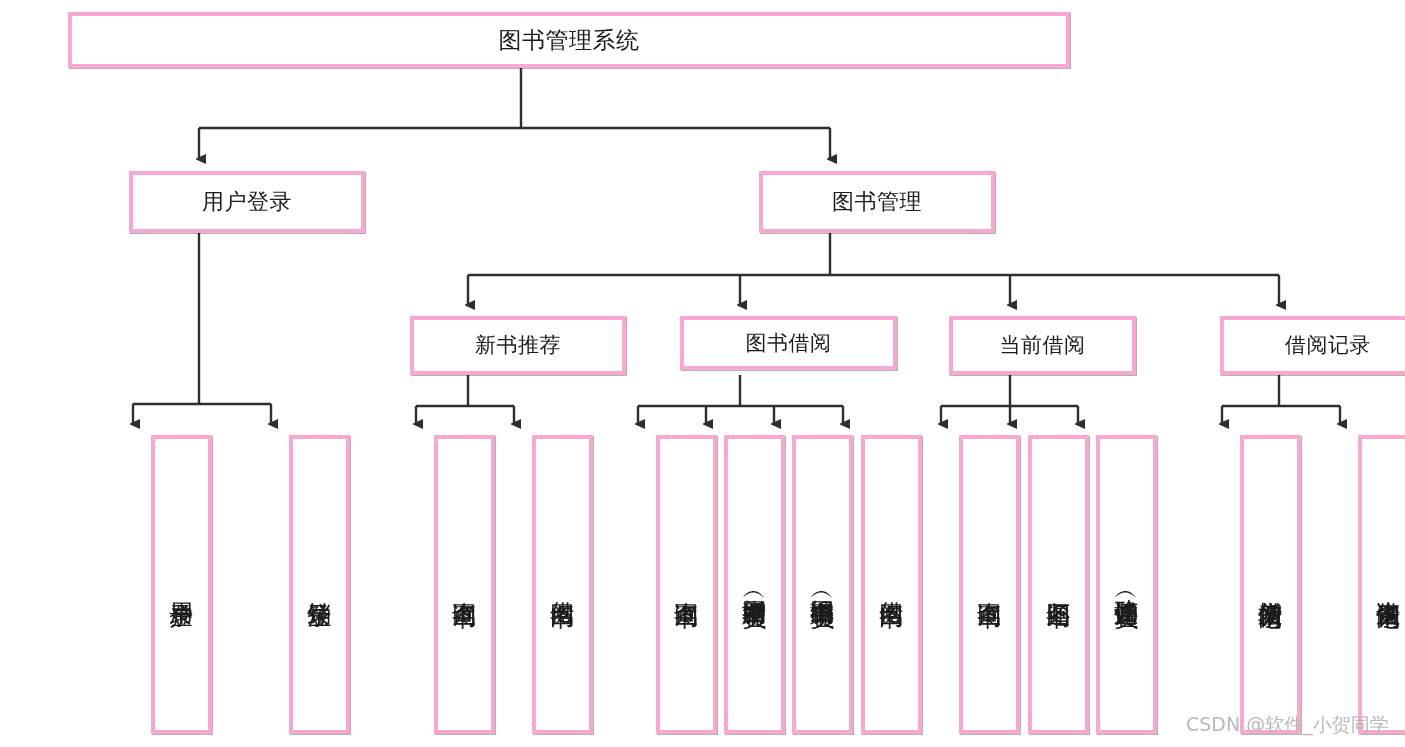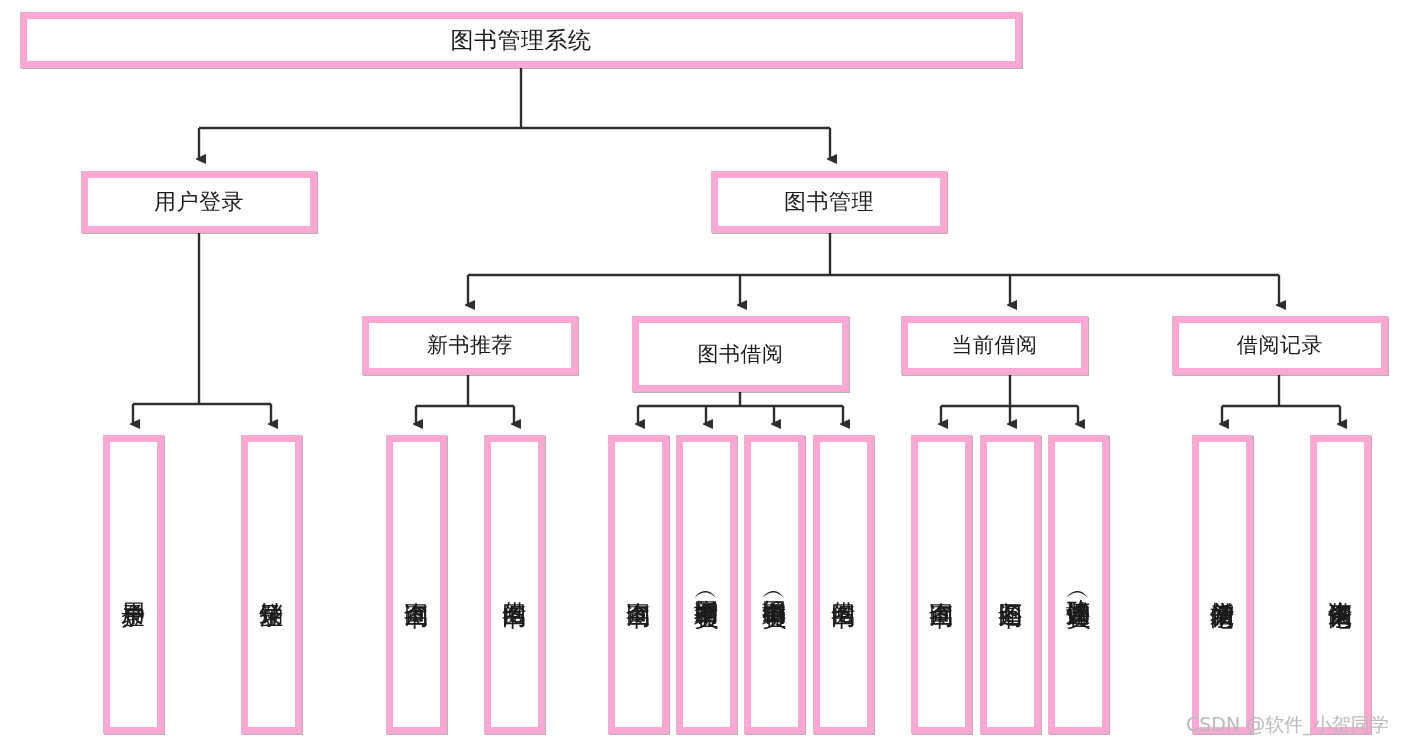--- a/index.html
+++ b/index.html
@@ -17,26 +17,27 @@
   #wires{
     position:absolute;
     left:0;top:0;
     width:1405px;height:747px;
     pointer-events:none;
   }
   .node{
     position:absolute;
     box-sizing:border-box;
     background:#ffffff;
-    border:7px solid #f9a8d4;
+    border:4px solid #f9a8d4;
     display:flex;
     align-items:center;
     justify-content:center;
     box-shadow:1px 1px 0 rgba(0,0,0,0.30);
     z-index:2;
+    margin-left:48px;
   }
   .node-label{
     color:#1b1b1b;
     line-height:1.15;
     white-space:nowrap;
     letter-spacing:0.5px;
   }
   .root .node-label{font-size:23px;}
   .lvl2 .node-label{font-size:22px;}
   .lvl3 .node-label{font-size:21px;}
@@ -127,21 +128,21 @@
   <div class="node lvl2" style="left:81px;top:171px;width:236px;height:62px;">
     <span class="node-label">用户登录</span>
   </div>
   <div class="node lvl3" style="left:362px;top:316px;width:216px;height:59px;">
     <span class="node-label">新书推荐</span>
   </div>
 
   <div class="node lvl2" style="left:711px;top:171px;width:236px;height:62px;">
     <span class="node-label">图书管理</span>
   </div>
-  <div class="node lvl3" style="left:632px;top:316px;width:217px;height:76px;">
+  <div class="node lvl3" style="left:632px;top:316px;width:217px;height:54px;">
     <span class="node-label">图书借阅</span>
   </div>
   <div class="node lvl3" style="left:901px;top:316px;width:187px;height:59px;">
     <span class="node-label">当前借阅</span>
   </div>
   <div class="node lvl3" style="left:1172px;top:316px;width:216px;height:59px;">
     <span class="node-label">借阅记录</span>
   </div>
 
   <div class="node leaf" style="left:103px;top:435px;width:61px;height:299px;">

